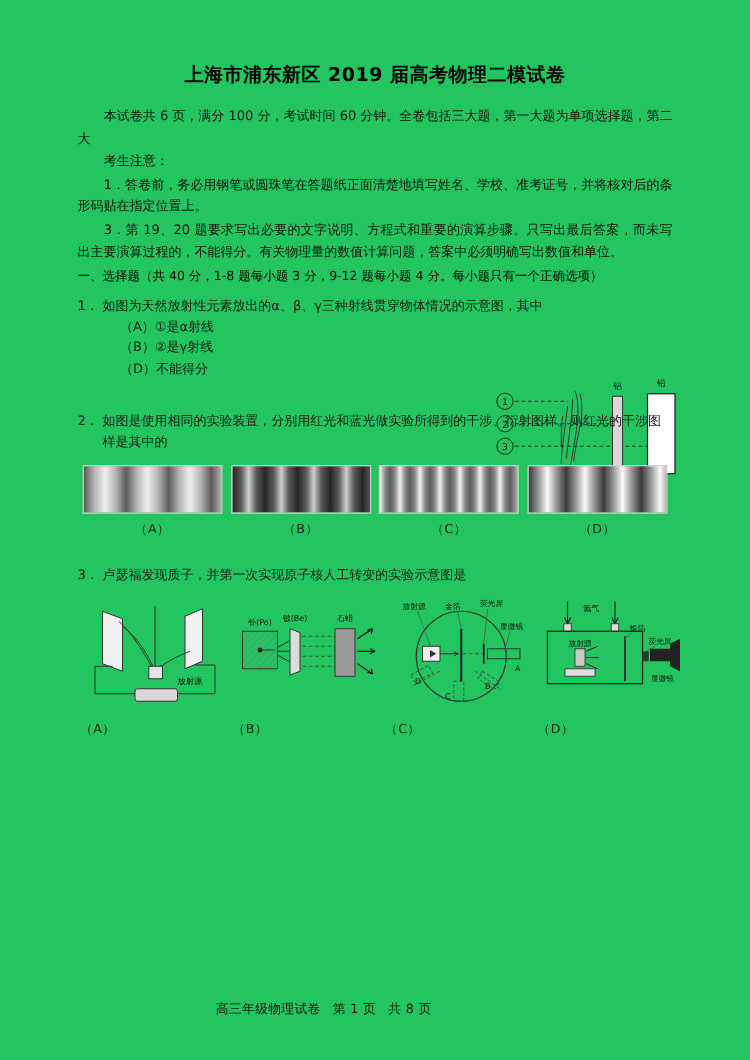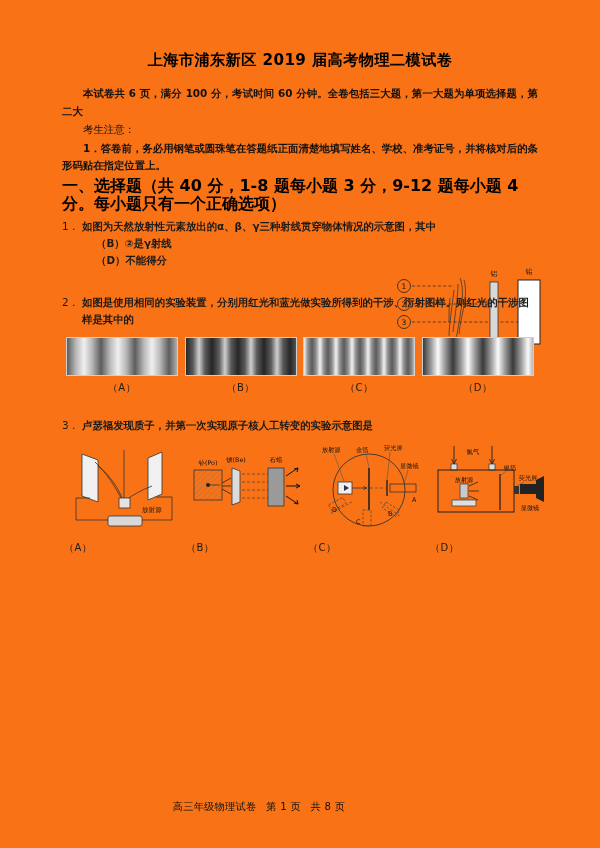--- a/index.html
+++ b/index.html
@@ -13,21 +13,21 @@
     position: relative;
     font-family: "DejaVu Sans", "Liberation Sans", sans-serif;
     color: #1a1a1a;
     overflow: hidden;
   }
   .page {
     position: absolute;
     left: 0; top: 0;
     width: 600px;
     height: 848px;
-    background: #f97316;
+    background: #22c55e;
   }
   .content {
     position: absolute;
     left: 62px;
     top: 44px;
     width: 476px;
   }
 
   
   .doc-title {
@@ -40,27 +40,26 @@
   }
 
   
   .para {
     font-size: 10.4px;
     line-height: 17.6px;
     text-align: justify;
     text-justify: inter-ideograph;
     margin: 0 0 1px 0;
     color: #111;
-    font-weight: bold;
   }
   .indent2 { text-indent: 21px; }
   .strong-note { font-weight: normal; }
   .section-head {
-    font-size: 16px;
-    font-weight: bold;
+    font-size: 10px;
+    font-weight: normal;
     line-height: 17.6px;
     margin: 2px 0 3px 0;
     color: #000;
   }
 
   
   .question {
     position: relative;
     margin-top: 6px;
   }
@@ -71,21 +70,20 @@
   .q-num {
     width: 20px;
     flex: 0 0 20px;
     font-size: 10.4px;
     line-height: 17px;
   }
   .q-body {
     flex: 1 1 auto;
     font-size: 10.4px;
     line-height: 17px;
-    font-weight: bold;
   }
   .q-stem { display: block; }
   .opt {
     display: block;
     font-size: 10.4px;
     line-height: 16.5px;
     padding-left: 14px;
   }
 
   
@@ -174,28 +172,30 @@
 
 <div class="page">
   <div class="content">
 
     <h1 class="doc-title">上海市浦东新区 2019 届高考物理二模试卷</h1>
 
     <p class="para indent2">本试卷共 6 页，满分 100 分，考试时间 60 分钟。全卷包括三大题，第一大题为单项选择题，第二大</p>
 
     <p class="para indent2 strong-note">考生注意：</p>
     <p class="para indent2">1．答卷前，务必用钢笔或圆珠笔在答题纸正面清楚地填写姓名、学校、准考证号，并将核对后的条形码贴在指定位置上。</p>
+    <p class="para indent2">3．第 19、20 题要求写出必要的文字说明、方程式和重要的演算步骤。只写出最后答案，而未写出主要演算过程的，不能得分。有关物理量的数值计算问题，答案中必须明确写出数值和单位。</p>
 
     <p class="section-head">一、选择题（共 40 分，1-8 题每小题 3 分，9-12 题每小题 4 分。每小题只有一个正确选项）</p>
 
     <div class="question">
       <div class="q-row">
         <div class="q-num">1．</div>
         <div class="q-body">
           <span class="q-stem">如图为天然放射性元素放出的α、β、γ三种射线贯穿物体情况的示意图，其中</span>
+          <span class="opt">（A）①是α射线</span>
           <span class="opt">（B）②是γ射线</span>
           <span class="opt">（D）不能得分</span>
         </div>
       </div>
       <div class="q1-wrap" style="height:0">
         <svg class="q1-fig" viewBox="0 0 152 84">
 
           <circle cx="12" cy="22" r="6.5" fill="none" stroke="#222" stroke-width="0.8"></circle>
           <text x="12" y="25.2" font-size="7.5" text-anchor="middle" fill="#111" font-family="DejaVu Sans, sans-serif">1</text>
           <circle cx="12" cy="40" r="6.5" fill="none" stroke="#222" stroke-width="0.8"></circle>

